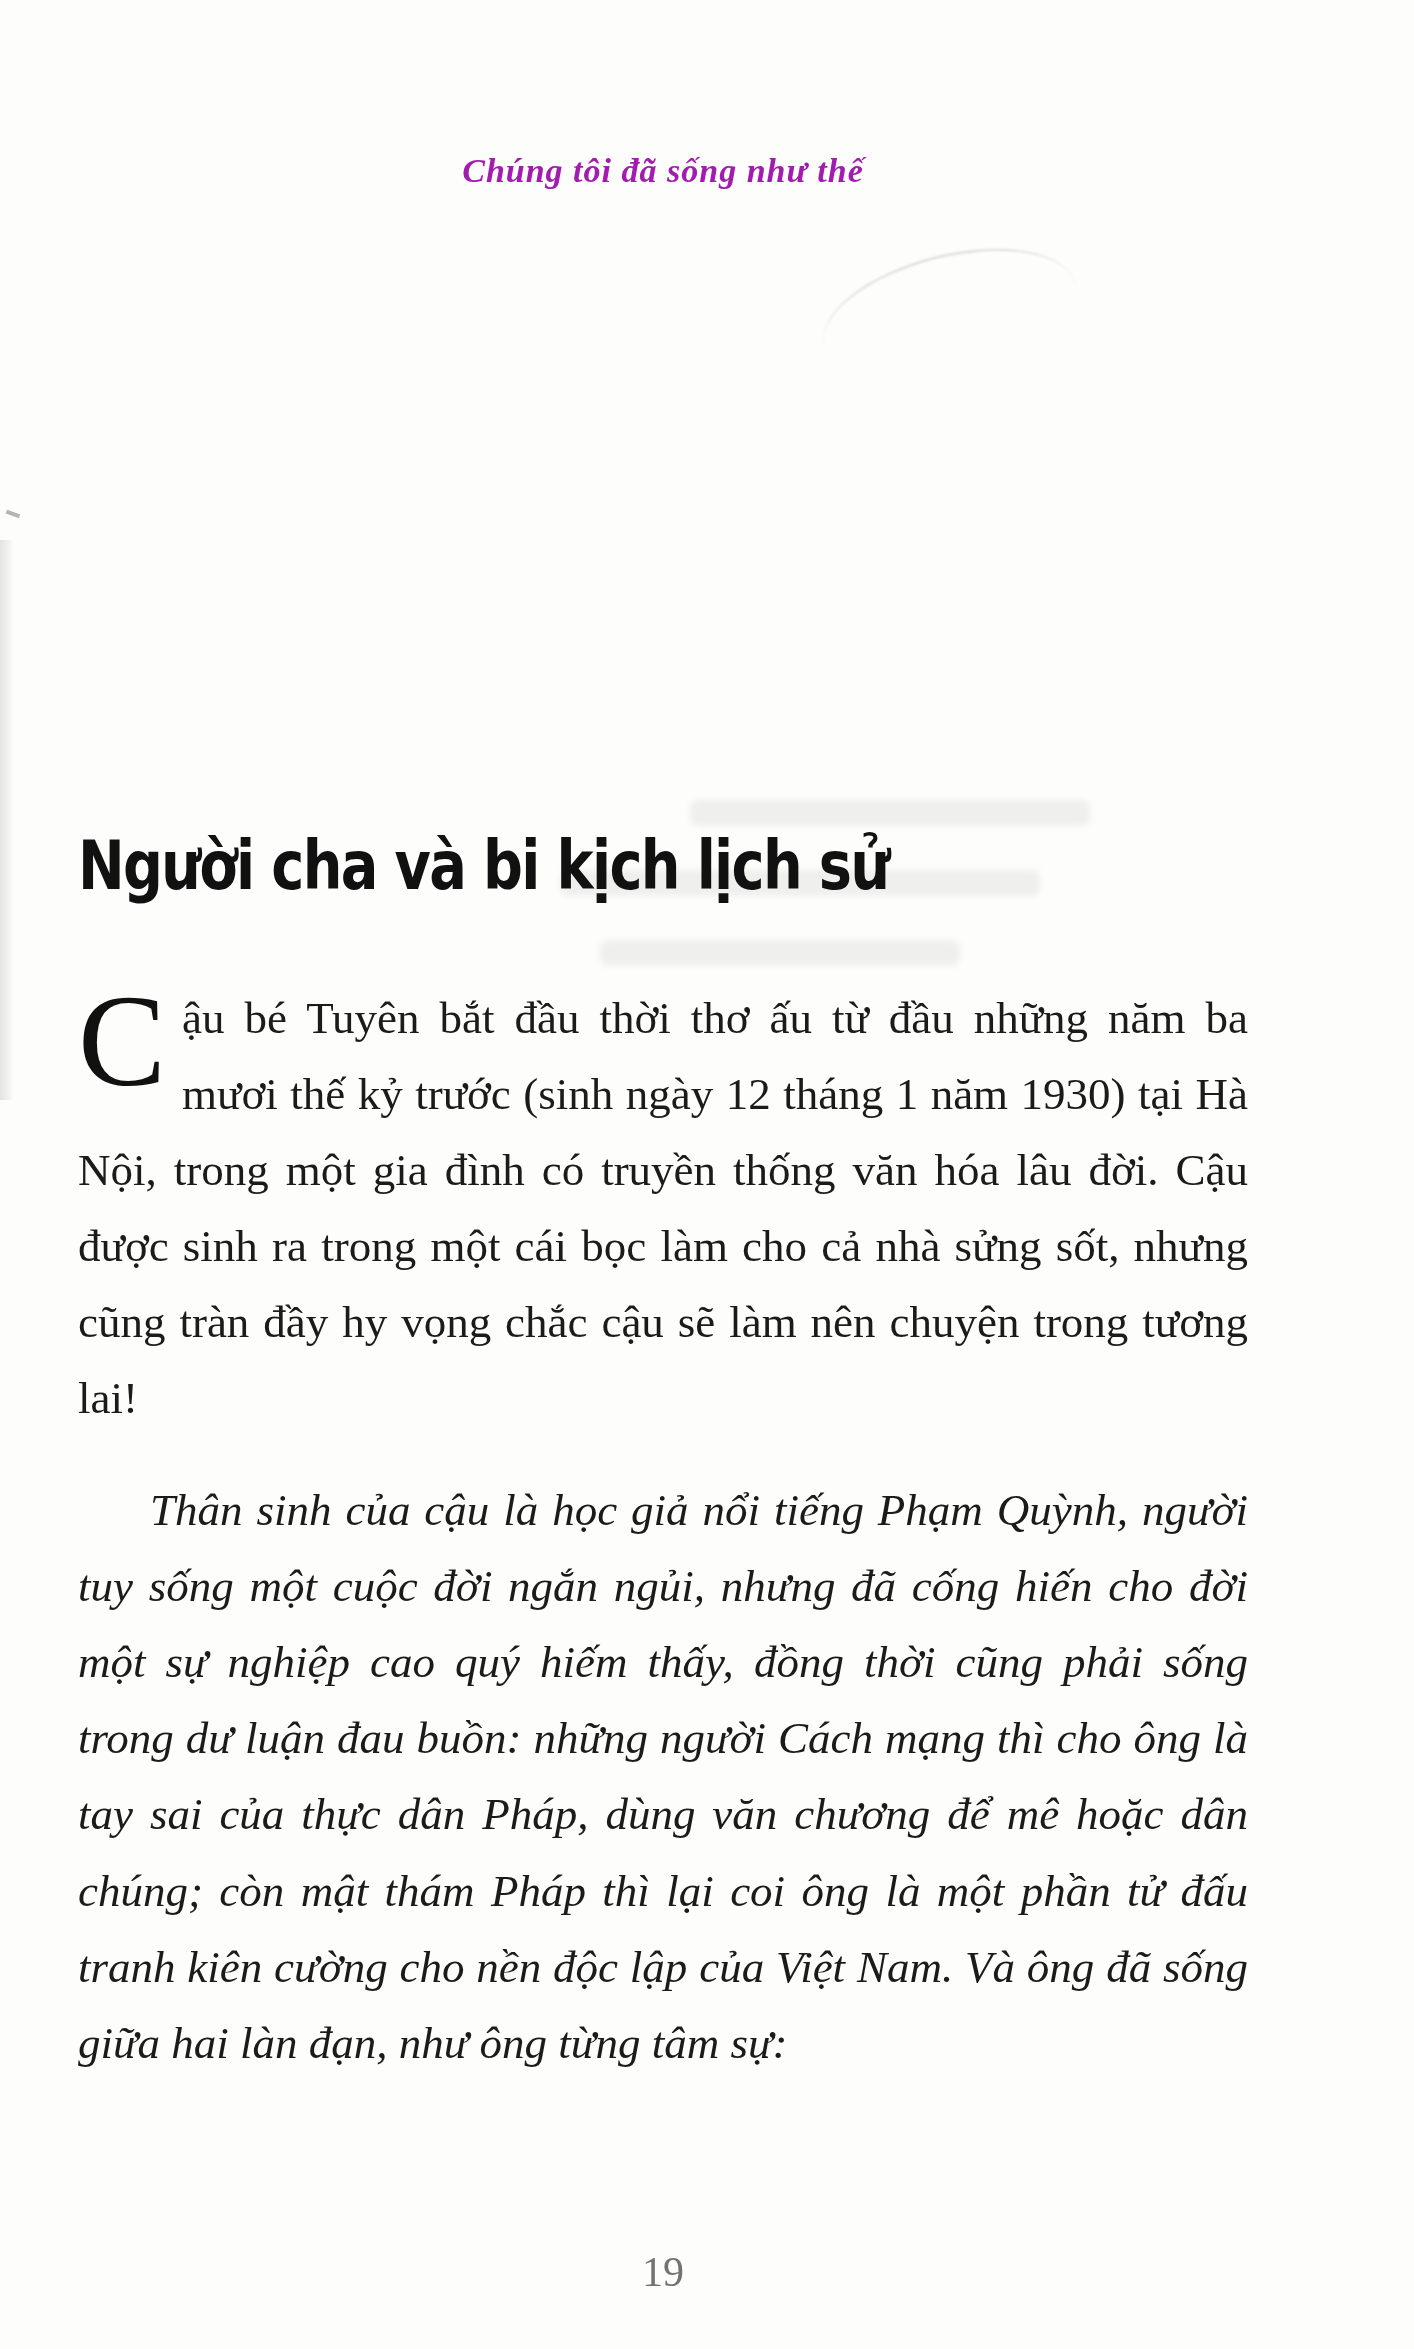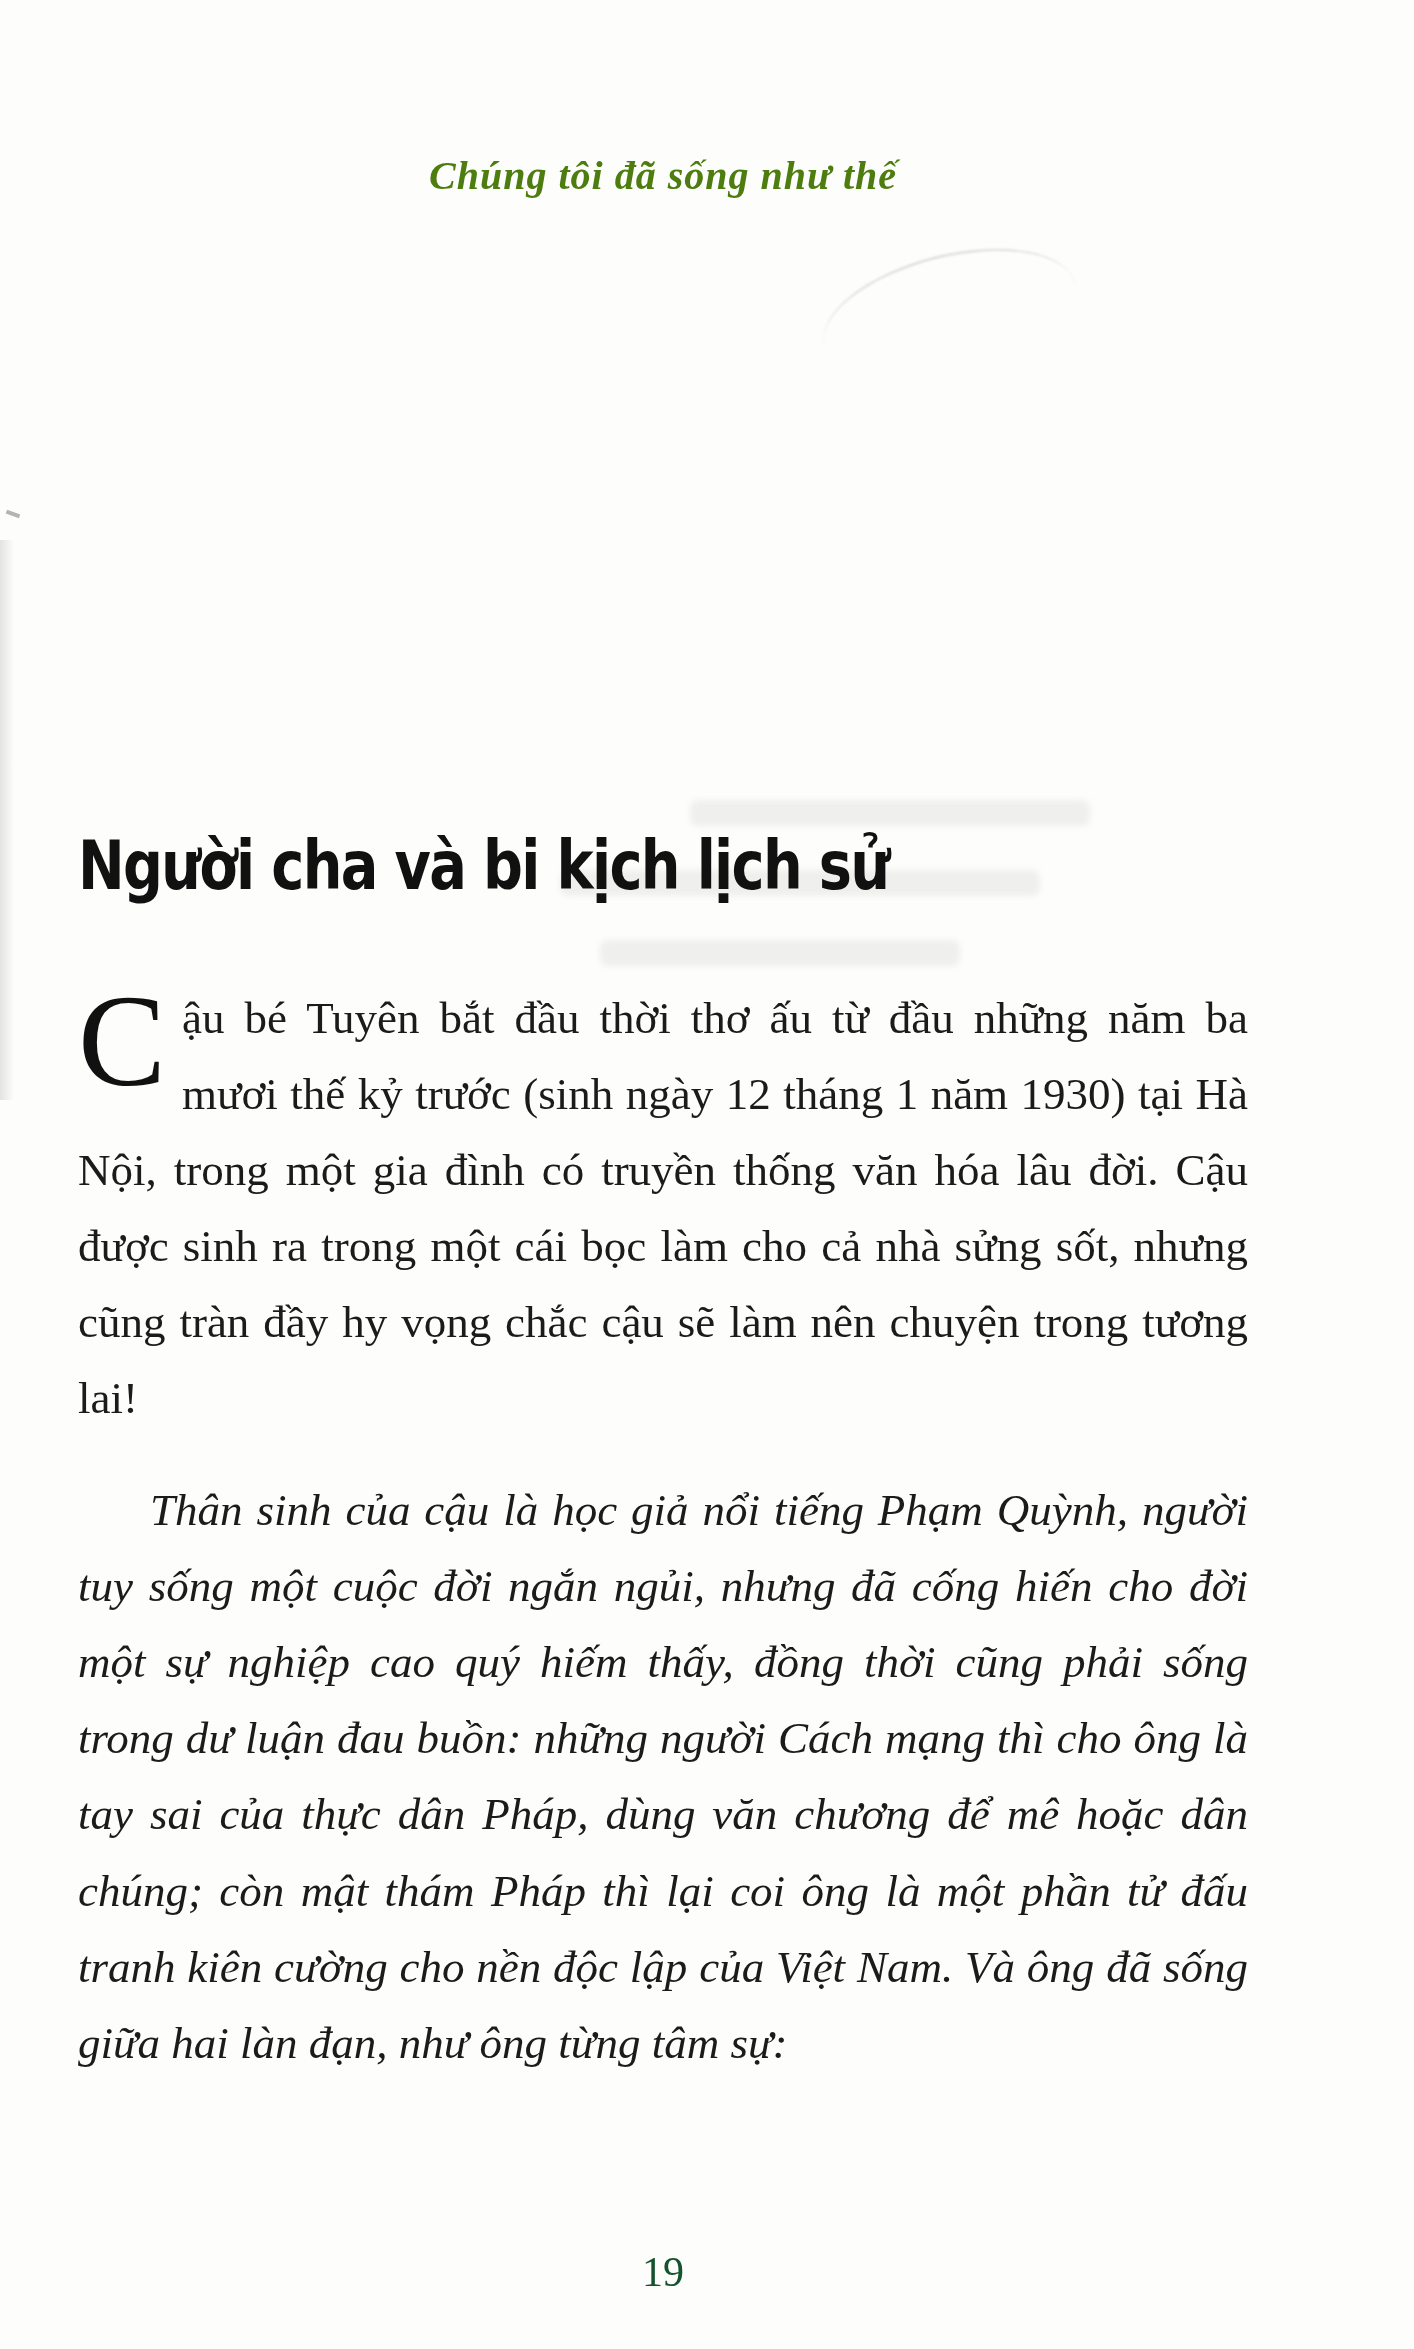--- a/index.html
+++ b/index.html
@@ -24,23 +24,23 @@
     height: 100%;
   }
   .running-header {
     position: absolute;
     top: 152px;
     left: 0;
     width: 100%;
     text-align: center;
     font-style: italic;
     font-weight: bold;
-    font-size: 40px;
+    font-size: 34px;
     letter-spacing: 1px;
-    color: #4d7c0f;
+    color: #a21caf;
   }
   .chapter-title {
     position: absolute;
     top: 780px;
     left: 0;
     font-family: "DejaVu Sans", sans-serif;
     font-weight: bold;
     font-size: 68px;
     letter-spacing: -2px;
     white-space: nowrap;
@@ -73,21 +73,21 @@
     padding: 8px 16px 0 0;
     color: #111;
   }
   .page-number {
     position: absolute;
     top: 2248px;
     left: 0;
     width: 100%;
     text-align: center;
     font-size: 42px;
-    color: #14532d;
+    color: #737373;
   }
   
   .artifact { position: absolute; pointer-events: none; }
   .arc-smudge {
     left: 820px; top: 255px; width: 260px; height: 120px;
     border-top: 2px solid rgba(150,150,150,0.35);
     border-radius: 50%;
     transform: rotate(-14deg);
     filter: blur(1px);
   }

